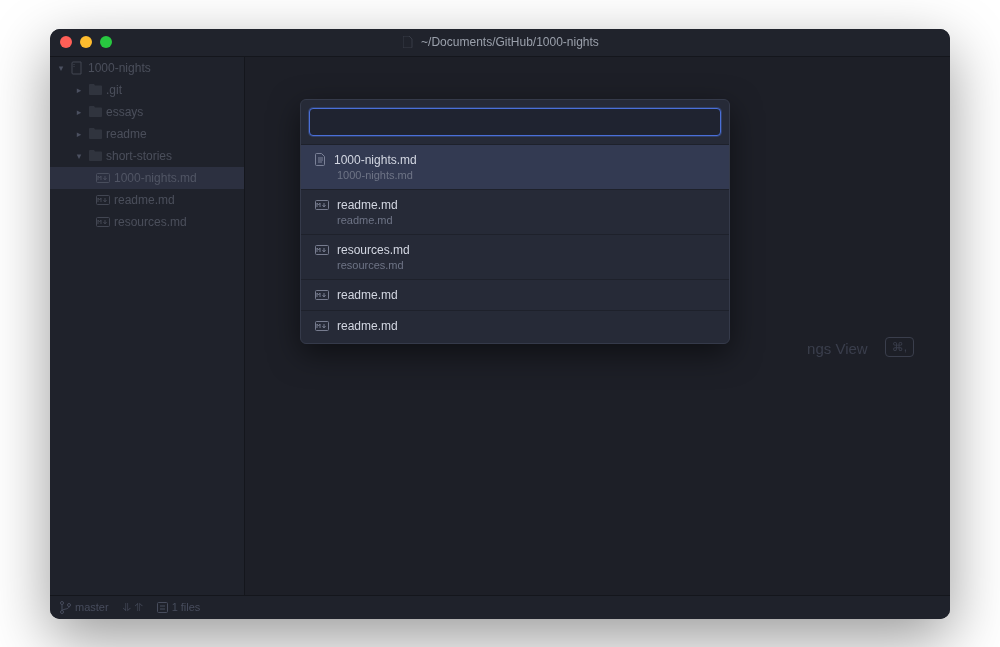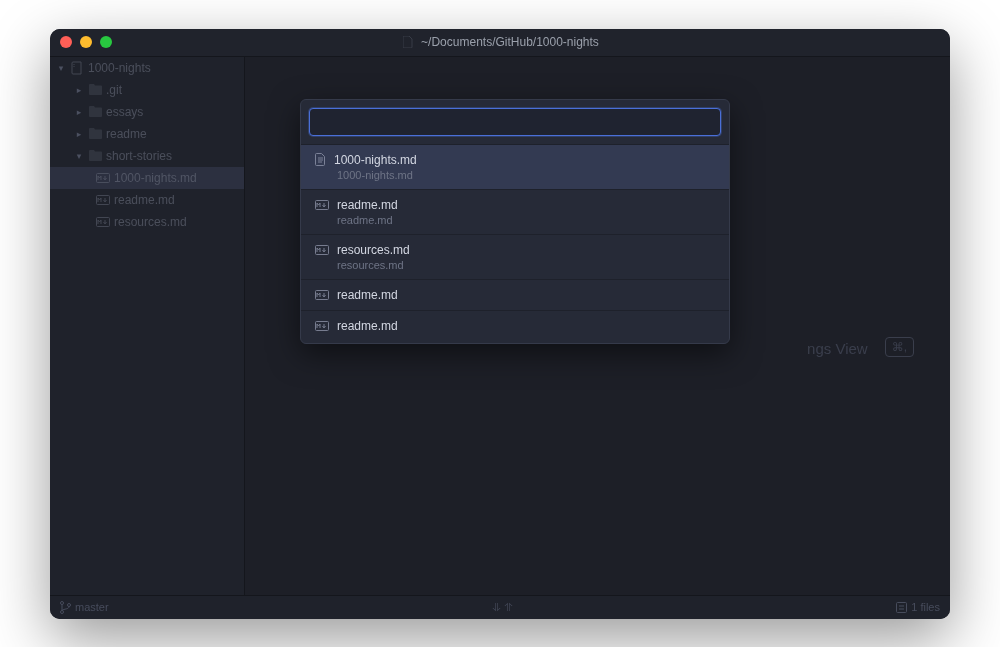--- a/index.html
+++ b/index.html
@@ -29,21 +29,21 @@
     .hint { position: absolute; right: 36px; top: 280px; color: #3a3e4c; font-size: 15px; display: flex; align-items: flex-end; gap: 17px; }
     .hint .kbd { border: 1px solid #3a3e4c; border-radius: 4px; padding: 2px 6px; font-size: 12px; }
     .palette { position: absolute; left: 250px; top: 42px; width: 430px; background: #262a37; border: 1px solid #353a4a; border-radius: 6px; box-shadow: 0 10px 30px rgba(0,0,0,0.5); overflow: hidden; }
     .palette-input { display: block; width: calc(100% - 16px); margin: 8px; height: 28px; background: #1f2330; border: 1px solid #4a6fd8; border-radius: 4px; padding: 0 8px; color: #d0d4e0; font-size: 13px; outline: none; box-shadow: 0 0 0 1px rgba(74,111,216,0.3); }
     .palette-list { max-height: 260px; overflow-y: auto; }
     .palette-item { padding: 8px 12px 8px 14px; border-top: 1px solid #1e212b; cursor: pointer; display: flex; flex-direction: column; gap: 2px; }
     .palette-item.selected { background: #333a52; }
     .palette-primary { display: flex; align-items: center; gap: 8px; color: #d3d7e2; font-size: 12px; }
     .palette-secondary { color: #6e7486; font-size: 11px; padding-left: 22px; }
     .picon { opacity: 0.7; display: inline-flex; }
-    .statusbar { height: 24px; background: #1f222b; border-top: 1px solid #14161c; display: flex; align-items: center; justify-content: space-between; padding: 0 10px; gap: 14px; font-size: 11px; color: #474c5c; }
+    .statusbar { height: 24px; background: #1f222b; border-top: 1px solid #14161c; display: flex; align-items: center; justify-content: flex-start; padding: 0 10px; gap: 14px; font-size: 11px; color: #474c5c; }
     .sb-item { display: inline-flex; align-items: center; gap: 4px; }
     svg { display: block; }
   </style>
 </head>
 <body>
 
 <div class="window">
   <div class="titlebar">
     <div class="traffic">
       <div class="dot red"></div>

